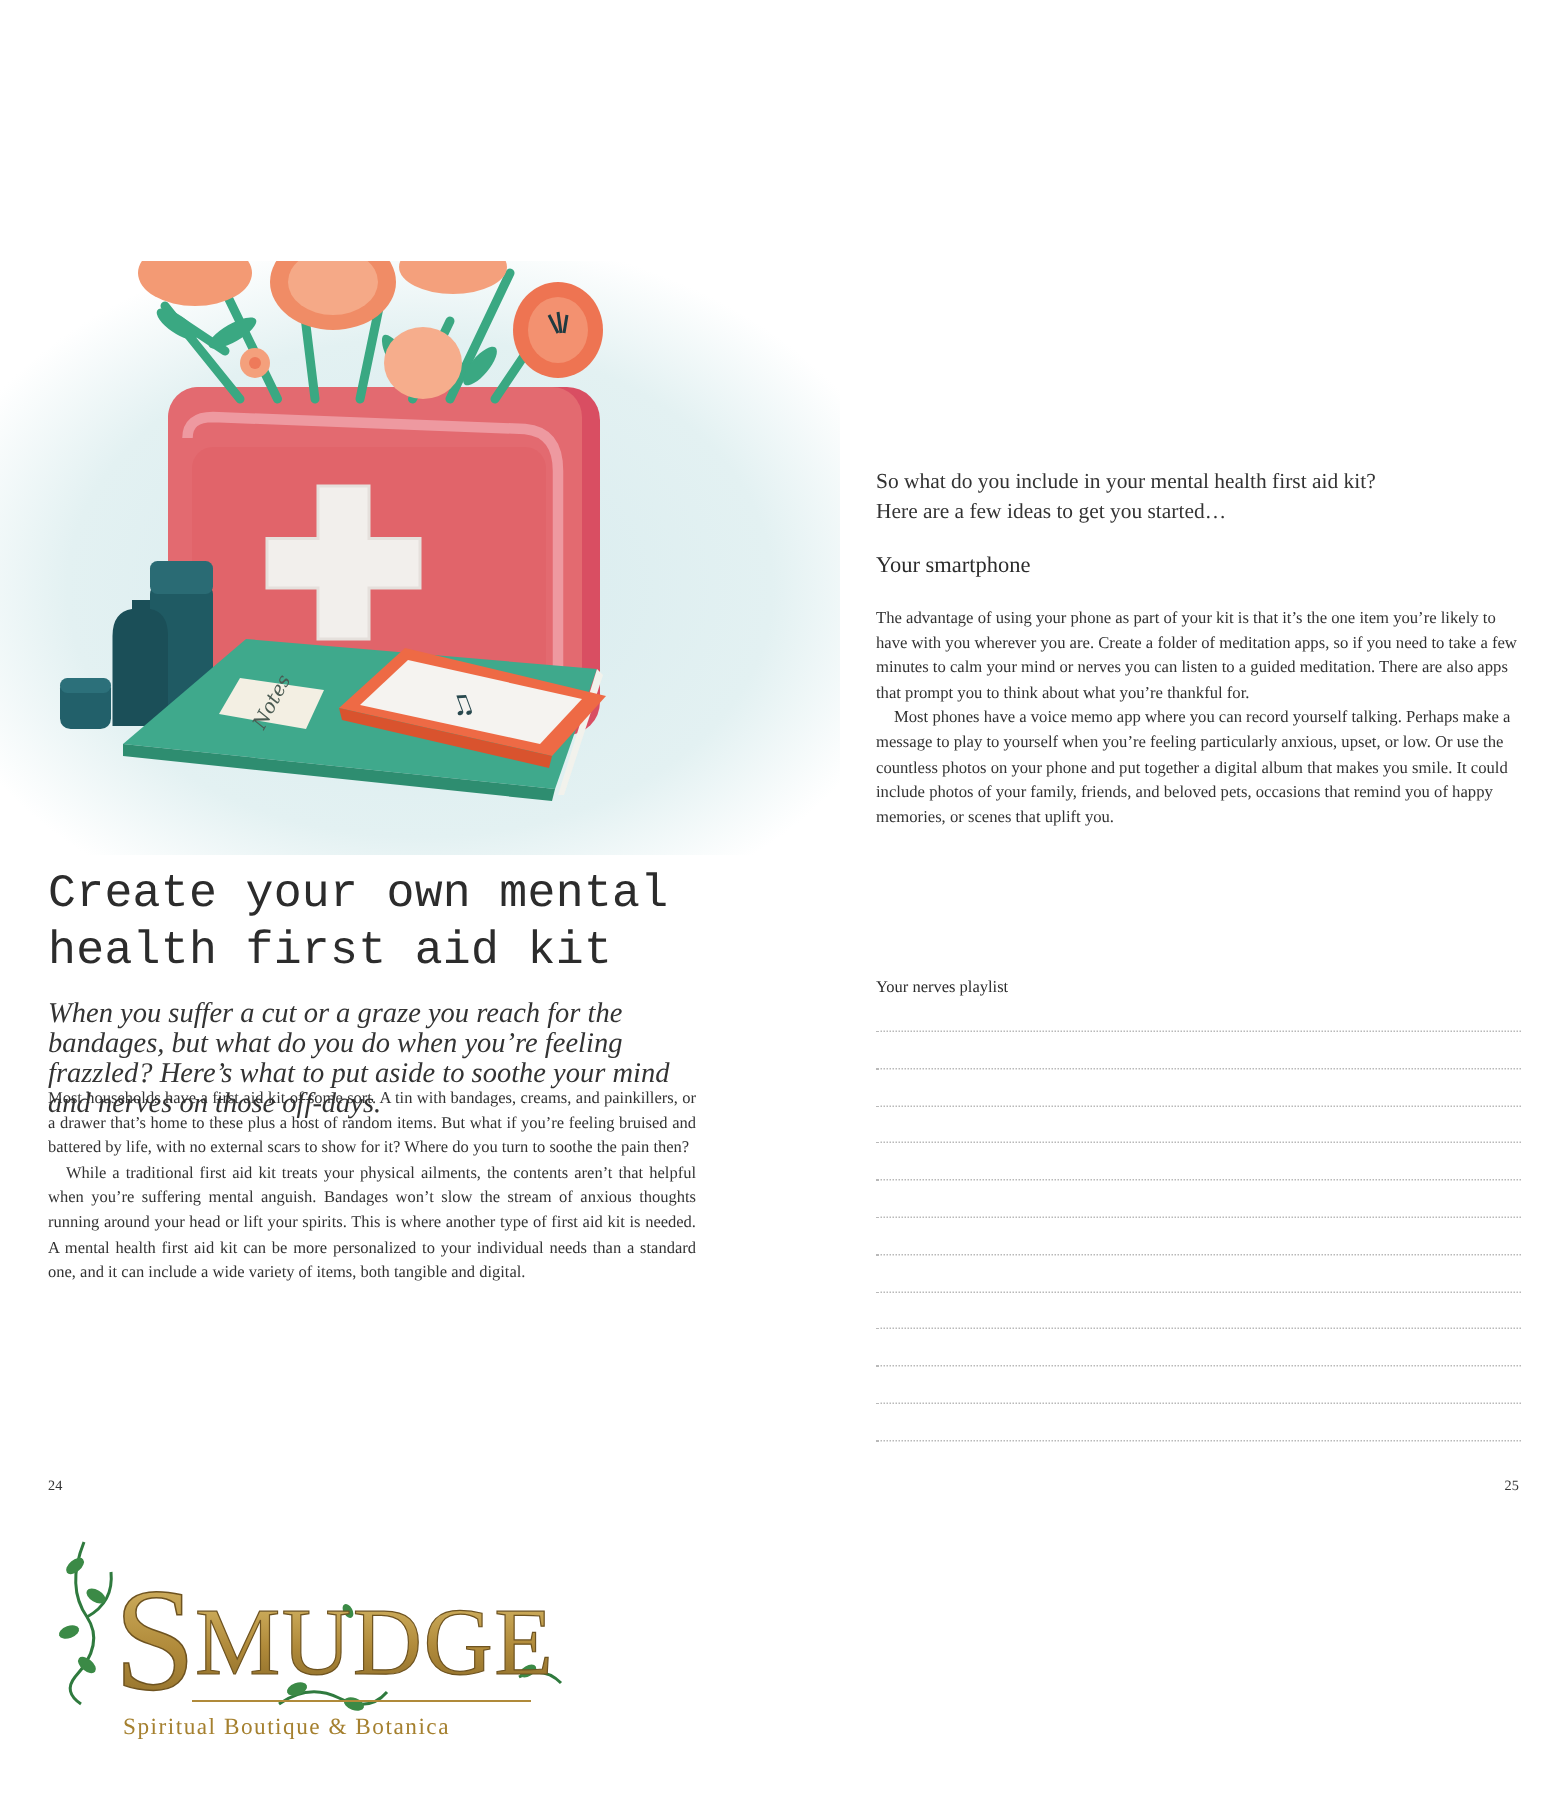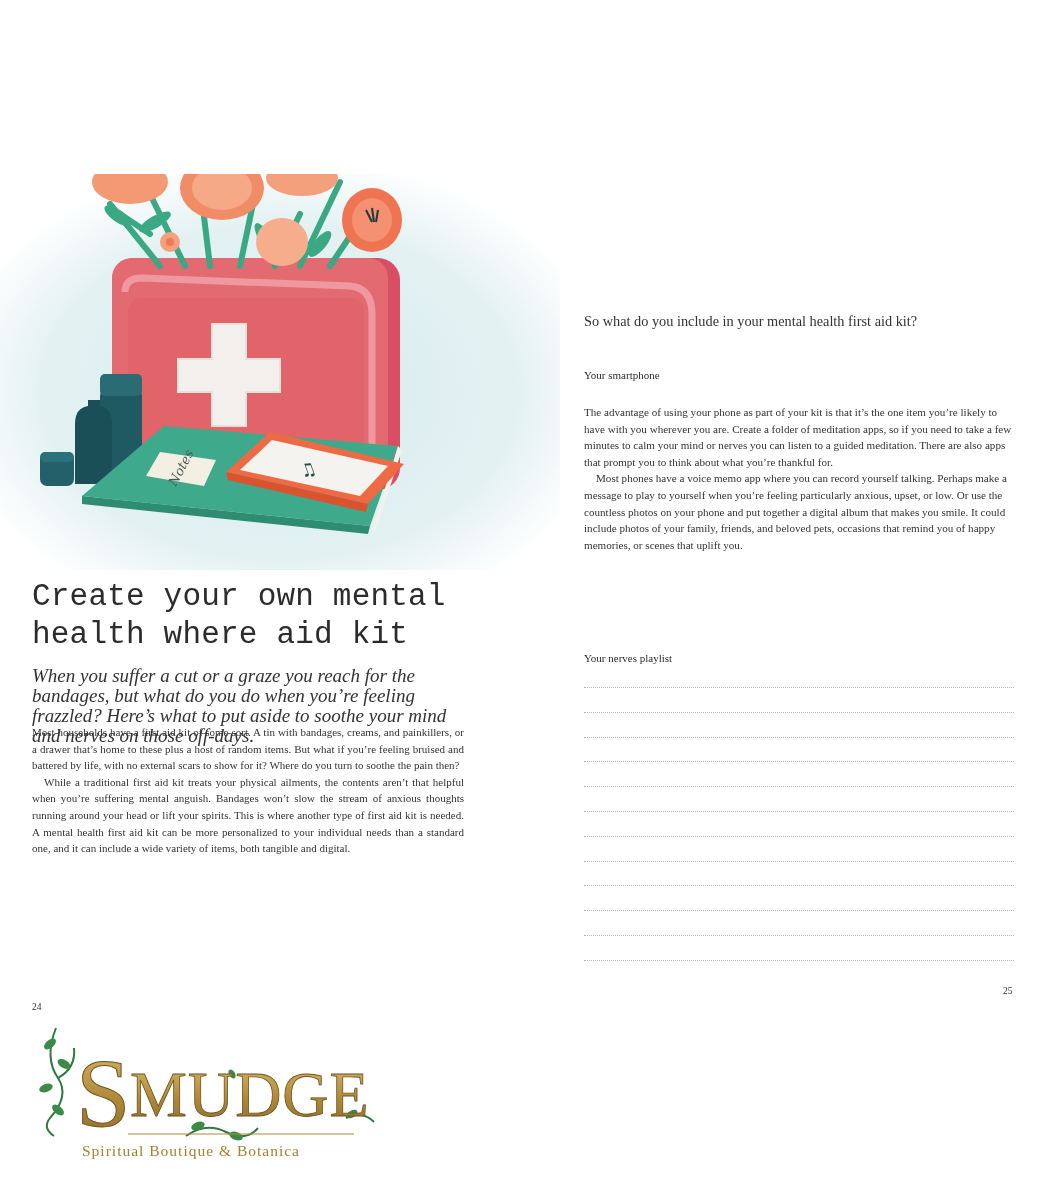--- a/index.html
+++ b/index.html
@@ -9,25 +9,25 @@
 
   
   #illustration { left:0; top:174px; width:560px; height:396px; }
 
   
   .title { left:32px; top:578px; width:440px; font-size:31px; line-height:38px; color:#2c2c2c; font-weight:normal; letter-spacing:0.2px;font-family:Liberation Mono, monospace; }
   .intro { left:32px; top:666px; width:440px; font-size:19px; line-height:20px; font-style:italic; color:#333; }
   .body-left { left:32px; top:724px; width:432px; font-size:11px; line-height:16.6px; color:#333; text-align:justify; }
   .body-left p, .body-right p { margin:0; }
   .body-left p + p, .body-right p + p { text-indent:12px; }
-  .page-num-left { left:32px; top:986px; font-size:9.5px; color:#333;margin-top:16px; }
+  .page-num-left { left:32px; top:986px; font-size:9.5px; color:#333; }
 
   
   .lead { left:584px; top:311px; width:440px; font-size:14.3px; line-height:20px; color:#333; }
-  .section-head { left:584px; top:369px; font-size:11px; color:#2c2c2c; }
+  .section-head { left:584px; top:369px; font-size:15px; color:#2c2c2c; }
   .body-right { left:584px; top:404px; width:430px; font-size:11.1px; line-height:16.6px; color:#333; }
   .playlist-label { left:584px; top:652px; font-size:11px; color:#2c2c2c; }
   .playlist-lines { left:584px; top:687px; width:430px; }
   .pl-line { height:24.8px; border-top:1px dotted #b9b9b9; box-sizing:border-box; }
   .page-num-right { left:1003px; top:986px; font-size:9.5px; color:#333; }
 
   
   #logo { left:36px; top:1018px; width:350px; height:148px; }
   .logo-word { font-family:"Liberation Serif","DejaVu Serif",serif; }
 </style>
@@ -108,34 +108,35 @@
       <path d="M226 298 L270 258 L404 290 L368 330 Z" fill="#ee6a45"></path>
       <path d="M226 298 L368 330 L366 338 L228 306 Z" fill="#d9532e"></path>
       <path d="M240 296 L272 266 L388 292 L360 322 Z" fill="#f5f3f0"></path>
       <text x="300" y="302" font-family="'DejaVu Sans', sans-serif" font-size="18" fill="#28484e" transform="rotate(-20 308 296)">♫</text>
     </g>
   </svg>
 </div>
 
 <div class="abs title">
   <div>Create your own mental</div>
-  <div>health where aid kit</div>
+  <div>health first aid kit</div>
 </div>
 
 <div class="abs intro">When you suffer a cut or a graze you reach for the bandages, but what do you do when you’re feeling frazzled? Here’s what to put aside to soothe your mind and nerves on those off-days.</div>
 
 <div class="abs body-left">
   <p>Most households have a first aid kit of some sort. A tin with bandages, creams, and painkillers, or a drawer that’s home to these plus a host of random items. But what if you’re feeling bruised and battered by life, with no external scars to show for it? Where do you turn to soothe the pain then?</p>
   <p>While a traditional first aid kit treats your physical ailments, the contents aren’t that helpful when you’re suffering mental anguish. Bandages won’t slow the stream of anxious thoughts running around your head or lift your spirits. This is where another type of first aid kit is needed. A mental health first aid kit can be more personalized to your individual needs than a standard one, and it can include a wide variety of items, both tangible and digital.</p>
 </div>
 
 <div class="abs page-num-left">24</div>
 
 <div class="abs lead">
   <div>So what do you include in your mental health first aid kit?</div>
+  <div>Here are a few ideas to get you started…</div>
 </div>
 
 <div class="abs section-head">Your smartphone</div>
 
 <div class="abs body-right">
   <p>The advantage of using your phone as part of your kit is that it’s the one item you’re likely to have with you wherever you are. Create a folder of meditation apps, so if you need to take a few minutes to calm your mind or nerves you can listen to a guided meditation. There are also apps that prompt you to think about what you’re thankful for.</p>
   <p>Most phones have a voice memo app where you can record yourself talking. Perhaps make a message to play to yourself when you’re feeling particularly anxious, upset, or low. Or use the countless photos on your phone and put together a digital album that makes you smile. It could include photos of your family, friends, and beloved pets, occasions that remind you of happy memories, or scenes that uplift you.</p>
 </div>
 
 <div class="abs playlist-label">Your nerves playlist</div>

